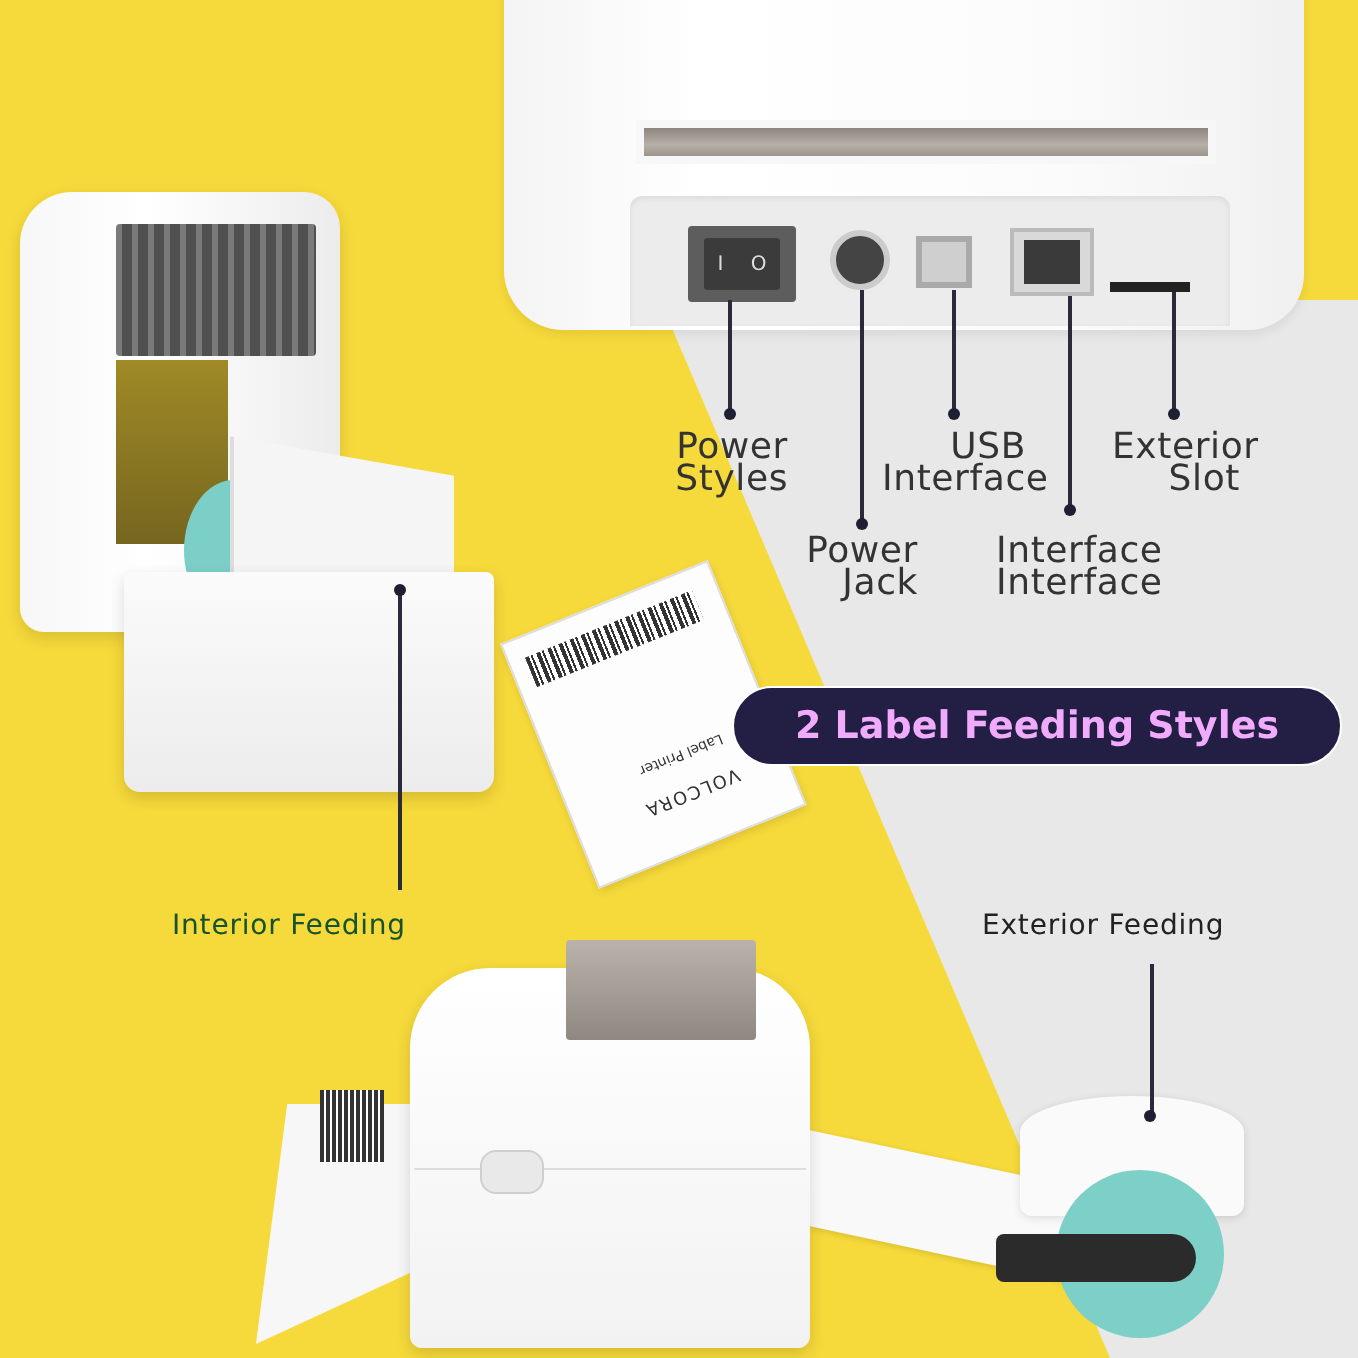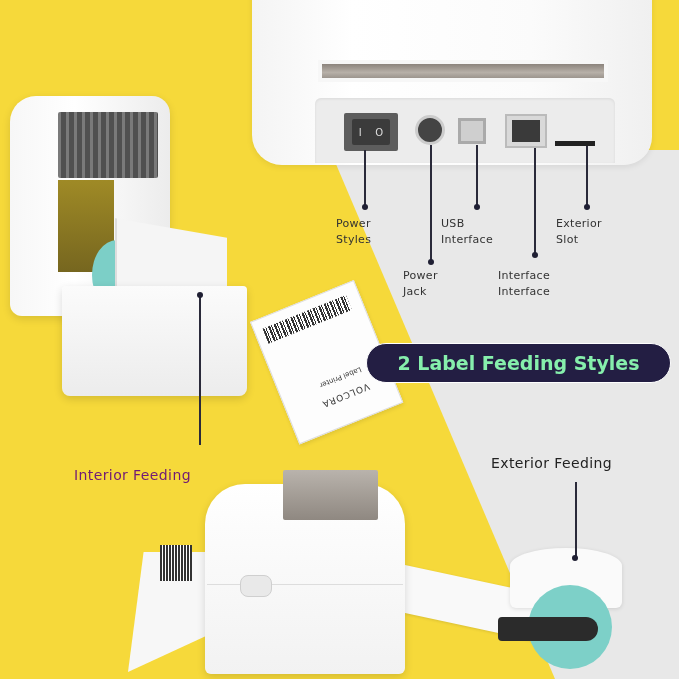--- a/index.html
+++ b/index.html
@@ -11,37 +11,37 @@
   .port-panel { position:absolute; left:315px; top:98px; width:300px; height:65px; background:#ececec; border-radius:6px 6px 0 0; box-shadow:inset 0 1px 3px rgba(0,0,0,0.08); }
   .switch { position:absolute; left:344px; top:113px; width:54px; height:38px; background:#5d5d5d; border-radius:2px; }
   .switch-rocker { position:absolute; left:352px; top:119px; width:38px; height:26px; background:#3b3b3b; border-radius:2px; color:#ddd; font-size:10px; display:flex; align-items:center; justify-content:space-around; }
   .jack { position:absolute; left:415px; top:115px; width:30px; height:30px; border-radius:50%; background:#444; border:3px solid #ccc; box-sizing:border-box; }
   .usb { position:absolute; left:458px; top:118px; width:28px; height:26px; background:#cfcfcf; border:3px solid #aaa; box-sizing:border-box; }
   .eth { position:absolute; left:505px; top:114px; width:42px; height:34px; background:#d9d9d9; border:2px solid #bbb; box-sizing:border-box; }
   .eth-inner { position:absolute; left:512px; top:120px; width:28px; height:22px; background:#3a3a3a; }
   .sd { position:absolute; left:555px; top:141px; width:40px; height:5px; background:#222; }
   .callout-line { position:absolute; width:1.5px; background:#2a2a3a; }
   .callout-dot { position:absolute; width:6px; height:6px; border-radius:50%; background:#1f1f33; margin-left:-2.3px; }
-  .callout-label { position:absolute; font-size:11px; line-height:16px; color:#333; text-align:left; letter-spacing:0.3px; }
+  .callout-label { position:absolute; font-size:18px; line-height:16px; color:#333; text-align:right; letter-spacing:0.3px; }
   
   .open-lid { position:absolute; left:10px; top:96px; width:160px; height:220px; background:linear-gradient(90deg,#f7f7f7,#ffffff 40%,#ececec); border-radius:26px 18px 8px 12px; box-shadow:0 3px 8px rgba(0,0,0,0.12); }
   .lid-head { position:absolute; left:58px; top:112px; width:100px; height:66px; background:repeating-linear-gradient(90deg,#7a7a7a 0 3px,#505050 3px 8px); border-radius:2px; }
   .lid-window { position:absolute; left:58px; top:180px; width:56px; height:92px; background:linear-gradient(180deg,#9f8a26,#76661f); }
   .base { position:absolute; left:62px; top:286px; width:185px; height:110px; background:linear-gradient(180deg,#fbfbfb,#ececec); border-radius:4px 4px 8px 8px; box-shadow:0 3px 8px rgba(0,0,0,0.14); }
   .roll { position:absolute; left:92px; top:240px; width:50px; height:70px; border-radius:50%; background:#7ccfc7; }
   .paper-roll { position:absolute; left:115px; top:228px; width:110px; height:80px; background:#f5f5f5; transform:skewY(10deg); border-left:2px solid #ddd; }
   .label { position:absolute; left:250px; top:322px; width:110px; height:130px; background:#fdfdfd; transform:rotate(-22deg); transform-origin:top left; border:1px solid #ddd; box-shadow:0 2px 4px rgba(0,0,0,0.1); }
   .barcode { position:absolute; left:8px; top:10px; width:90px; height:16px; background:repeating-linear-gradient(90deg,#333 0 2px,#fff 2px 3px,#333 3px 4px,#fff 4px 6px); }
   .label-brand { position:absolute; left:35px; top:98px; font-size:9px; transform:rotate(180deg); color:#333; letter-spacing:1px; }
   .label-sub { position:absolute; left:40px; top:80px; font-size:7px; transform:rotate(180deg); color:#333; }
   .interior-line { position:absolute; left:199px; top:295px; width:1.5px; height:150px; background:#2a2a3a; }
   .interior-dot { position:absolute; left:197px; top:292px; width:6px; height:6px; border-radius:50%; background:#1f1f33; }
-  .interior-label { position:absolute; left:74px; top:455px; font-size:14px; color:#701a75; letter-spacing:0.4px;margin-top:12px; }
+  .interior-label { position:absolute; left:86px; top:455px; font-size:14px; color:#14532d; letter-spacing:0.4px; }
   
-  .pill { position:absolute; left:366px; top:343px; width:305px; height:40px; border-radius:20px; background:#231E43; color:#86efac; font-weight:bold; font-size:19px; display:flex; align-items:center; justify-content:center; border:1.5px solid #fff; box-sizing:border-box; }
+  .pill { position:absolute; left:366px; top:343px; width:305px; height:40px; border-radius:20px; background:#231E43; color:#f0abfc; font-weight:bold; font-size:19px; display:flex; align-items:center; justify-content:center; border:1.5px solid #fff; box-sizing:border-box; }
   
   .closed { position:absolute; left:205px; top:484px; width:200px; height:190px; background:linear-gradient(180deg,#ffffff,#f2f2f2); border-radius:40px 40px 6px 6px; box-shadow:0 3px 8px rgba(0,0,0,0.14); }
   .closed-top { position:absolute; left:283px; top:470px; width:95px; height:50px; background:linear-gradient(180deg,#b9b3ac,#8f8881); border-radius:2px; }
   .closed-btn { position:absolute; left:240px; top:575px; width:30px; height:20px; border-radius:8px; background:#e9e9e9; border:1.5px solid #cfcfcf; }
   .seam { position:absolute; left:207px; top:584px; width:196px; height:1px; background:#ddd; }
   .out-label { position:absolute; left:128px; top:552px; width:78px; height:120px; background:#f7f7f7; clip-path:polygon(20% 0,100% 0,100% 70%,0 100%); }
   .out-barcode { position:absolute; left:160px; top:545px; width:32px; height:36px; background:repeating-linear-gradient(90deg,#333 0 2px,#fff 2px 3px); }
   .ext-strip { position:absolute; left:405px; top:580px; width:140px; height:48px; background:#f9f9f9; transform:skewY(12deg); box-shadow:0 1px 3px rgba(0,0,0,0.12); }
   .ext-roll-paper { position:absolute; left:510px; top:548px; width:112px; height:60px; background:#fafafa; border-radius:50% 50% 6px 6px/30% 30% 6px 6px; box-shadow:0 1px 4px rgba(0,0,0,0.12); }
   .ext-core { position:absolute; left:528px; top:585px; width:84px; height:84px; border-radius:50%; background:#7dd0c8; }

